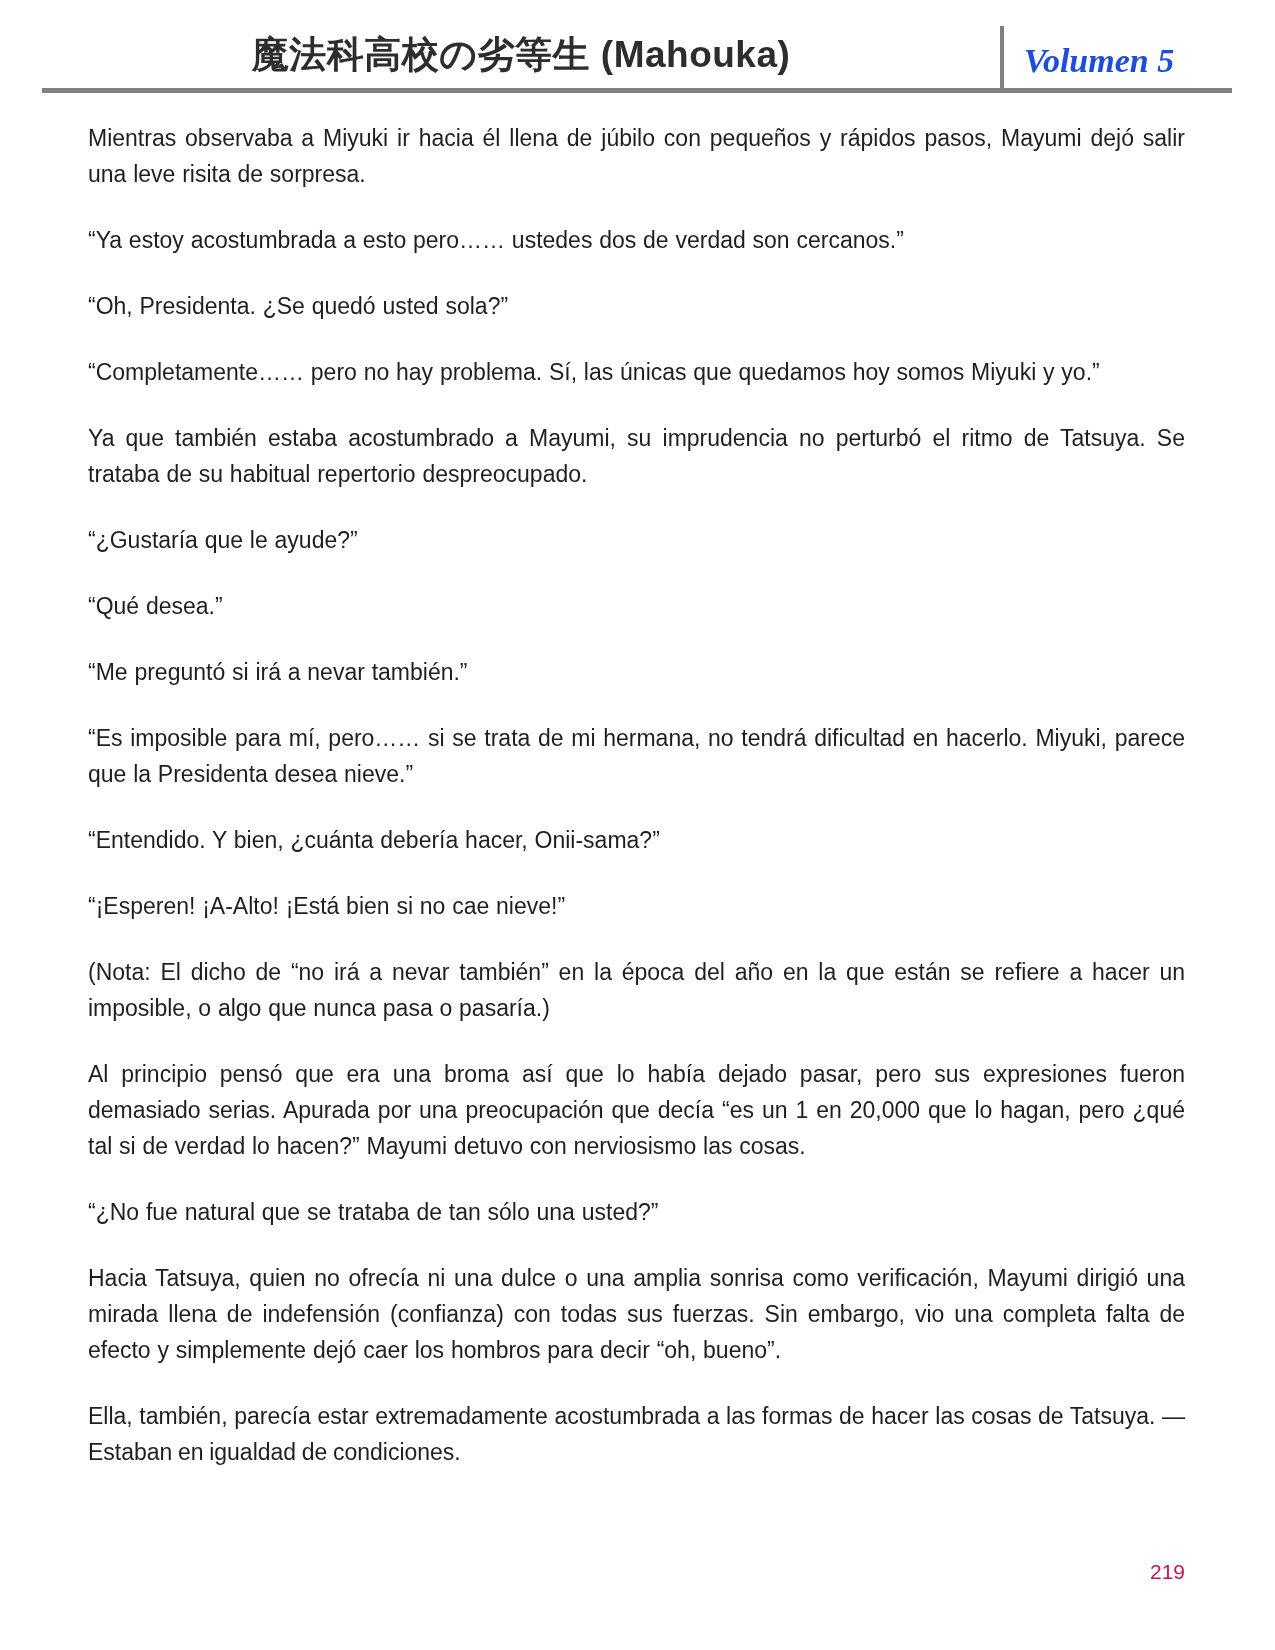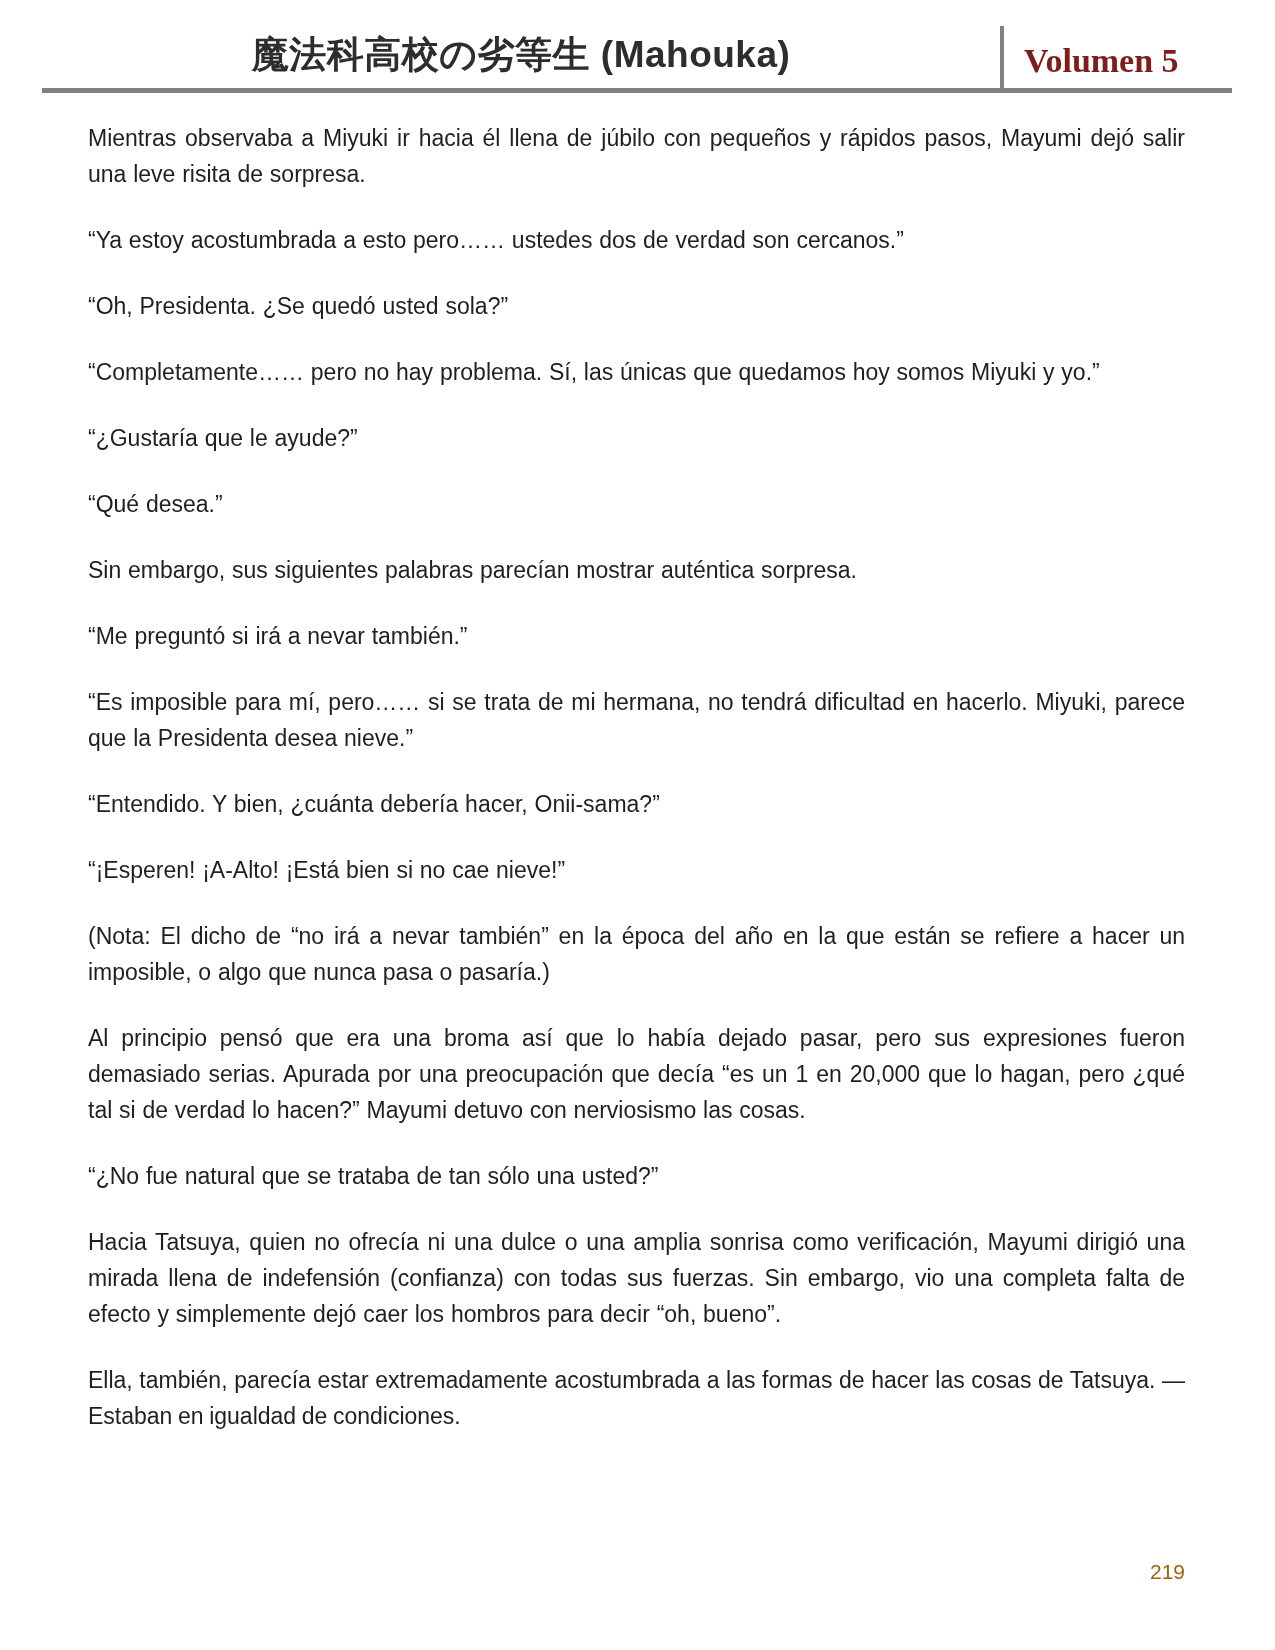--- a/index.html
+++ b/index.html
@@ -43,22 +43,23 @@
   }
   .header-volume-area {
     width: 228px;
     padding: 0 0 8px 20px;
     box-sizing: border-box;
   }
   .volume-label {
     font-family: "Liberation Serif", "DejaVu Serif", serif;
     font-weight: bold;
     font-size: 34px;
-    color: #7f1d1d;
+    color: #1d4ed8;
     white-space: nowrap;
+    font-style: italic;
   }
   
   .body-text {
     position: absolute;
     top: 93px;
     left: 88px;
     right: 90px;
     padding-top: 27px;
     font-size: 23px;
     line-height: 36px;
@@ -70,21 +71,21 @@
   }
   .body-text p.p-tight {
     word-spacing: -0.8px;
   }
   
   .page-number {
     position: absolute;
     top: 1560px;
     right: 90px;
     font-size: 21px;
-    color: #a16207;
+    color: #be185d;
   }
 </style>
 </head>
 <body>
 
 <div class="page">
 
   <div class="header">
     <div class="header-title-area">
       <span class="header-title">魔法科高校の劣等生 (Mahouka)</span>
@@ -93,23 +94,23 @@
     <div class="header-volume-area">
       <span class="volume-label">Volumen 5</span>
     </div>
   </div>
 
   <div class="body-text">
     <p>Mientras observaba a Miyuki ir hacia él llena de júbilo con pequeños y rápidos pasos, Mayumi dejó salir una leve risita de sorpresa.</p>
     <p>“Ya estoy acostumbrada a esto pero…… ustedes dos de verdad son cercanos.”</p>
     <p>“Oh, Presidenta. ¿Se quedó usted sola?”</p>
     <p>“Completamente…… pero no hay problema. Sí, las únicas que quedamos hoy somos Miyuki y yo.”</p>
+    <p>Ya que también estaba acostumbrado a Mayumi, su imprudencia no perturbó el ritmo de Tatsuya. Se trataba de su habitual repertorio despreocupado.</p>
     <p>“¿Gustaría que le ayude?”</p>
     <p>“Qué desea.”</p>
-    <p>Sin embargo, sus siguientes palabras parecían mostrar auténtica sorpresa.</p>
     <p>“Me preguntó si irá a nevar también.”</p>
     <p>“Es imposible para mí, pero…… si se trata de mi hermana, no tendrá dificultad en hacerlo. Miyuki, parece que la Presidenta desea nieve.”</p>
     <p>“Entendido. Y bien, ¿cuánta debería hacer, Onii-sama?”</p>
     <p>“¡Esperen! ¡A-Alto! ¡Está bien si no cae nieve!”</p>
     <p>(Nota: El dicho de “no irá a nevar también” en la época del año en la que están se refiere a hacer un imposible, o algo que nunca pasa o pasaría.)</p>
     <p>Al principio pensó que era una broma así que lo había dejado pasar, pero sus expresiones fueron demasiado serias. Apurada por una preocupación que decía “es un 1 en 20,000 que lo hagan, pero ¿qué tal si de verdad lo hacen?” Mayumi detuvo con nerviosismo las cosas.</p>
     <p>“¿No fue natural que se trataba de tan sólo una usted?”</p>
     <p>Hacia Tatsuya, quien no ofrecía ni una dulce o una amplia sonrisa como verificación, Mayumi dirigió una mirada llena de indefensión (confianza) con todas sus fuerzas. Sin embargo, vio una completa falta de efecto y simplemente dejó caer los hombros para decir “oh, bueno”.</p>
     <p class="p-tight">Ella, también, parecía estar extremadamente acostumbrada a las formas de hacer las cosas de Tatsuya. — Estaban en igualdad de condiciones.</p>
   </div>

